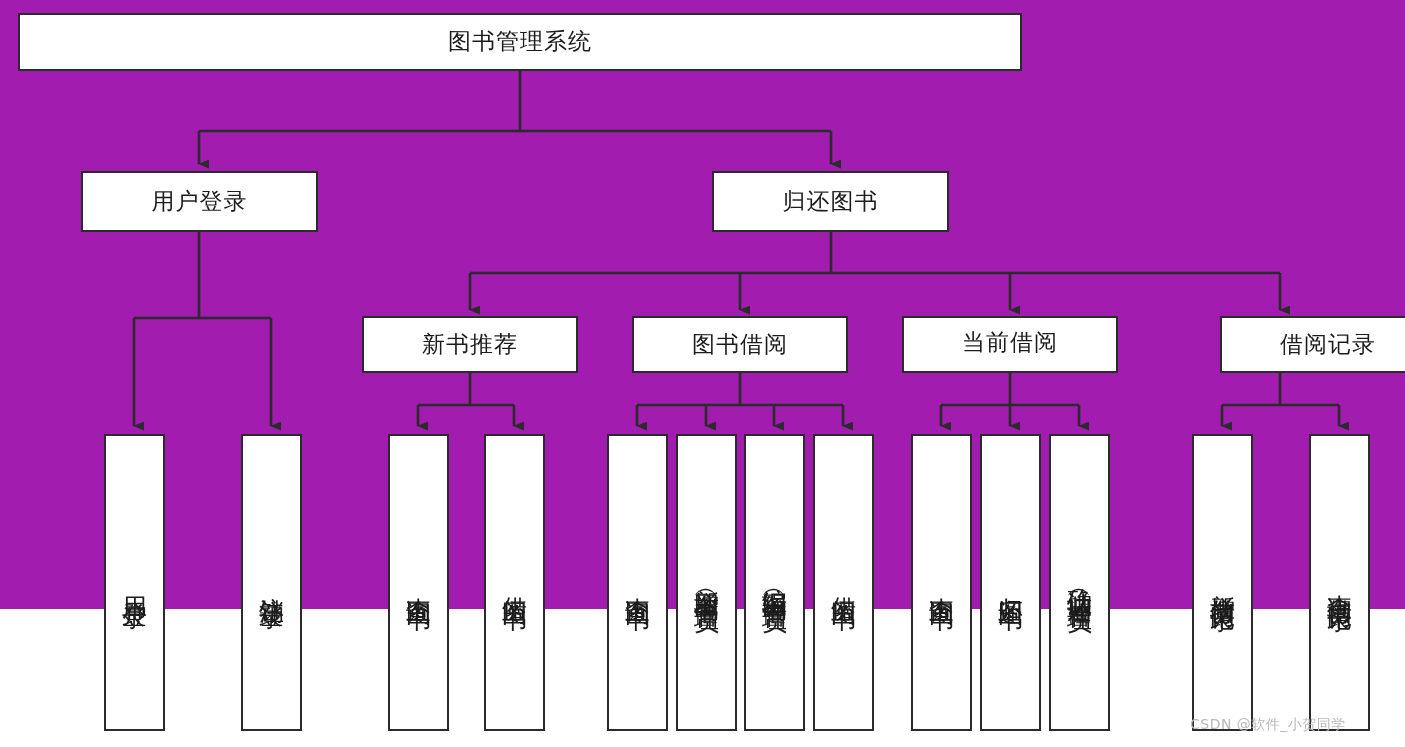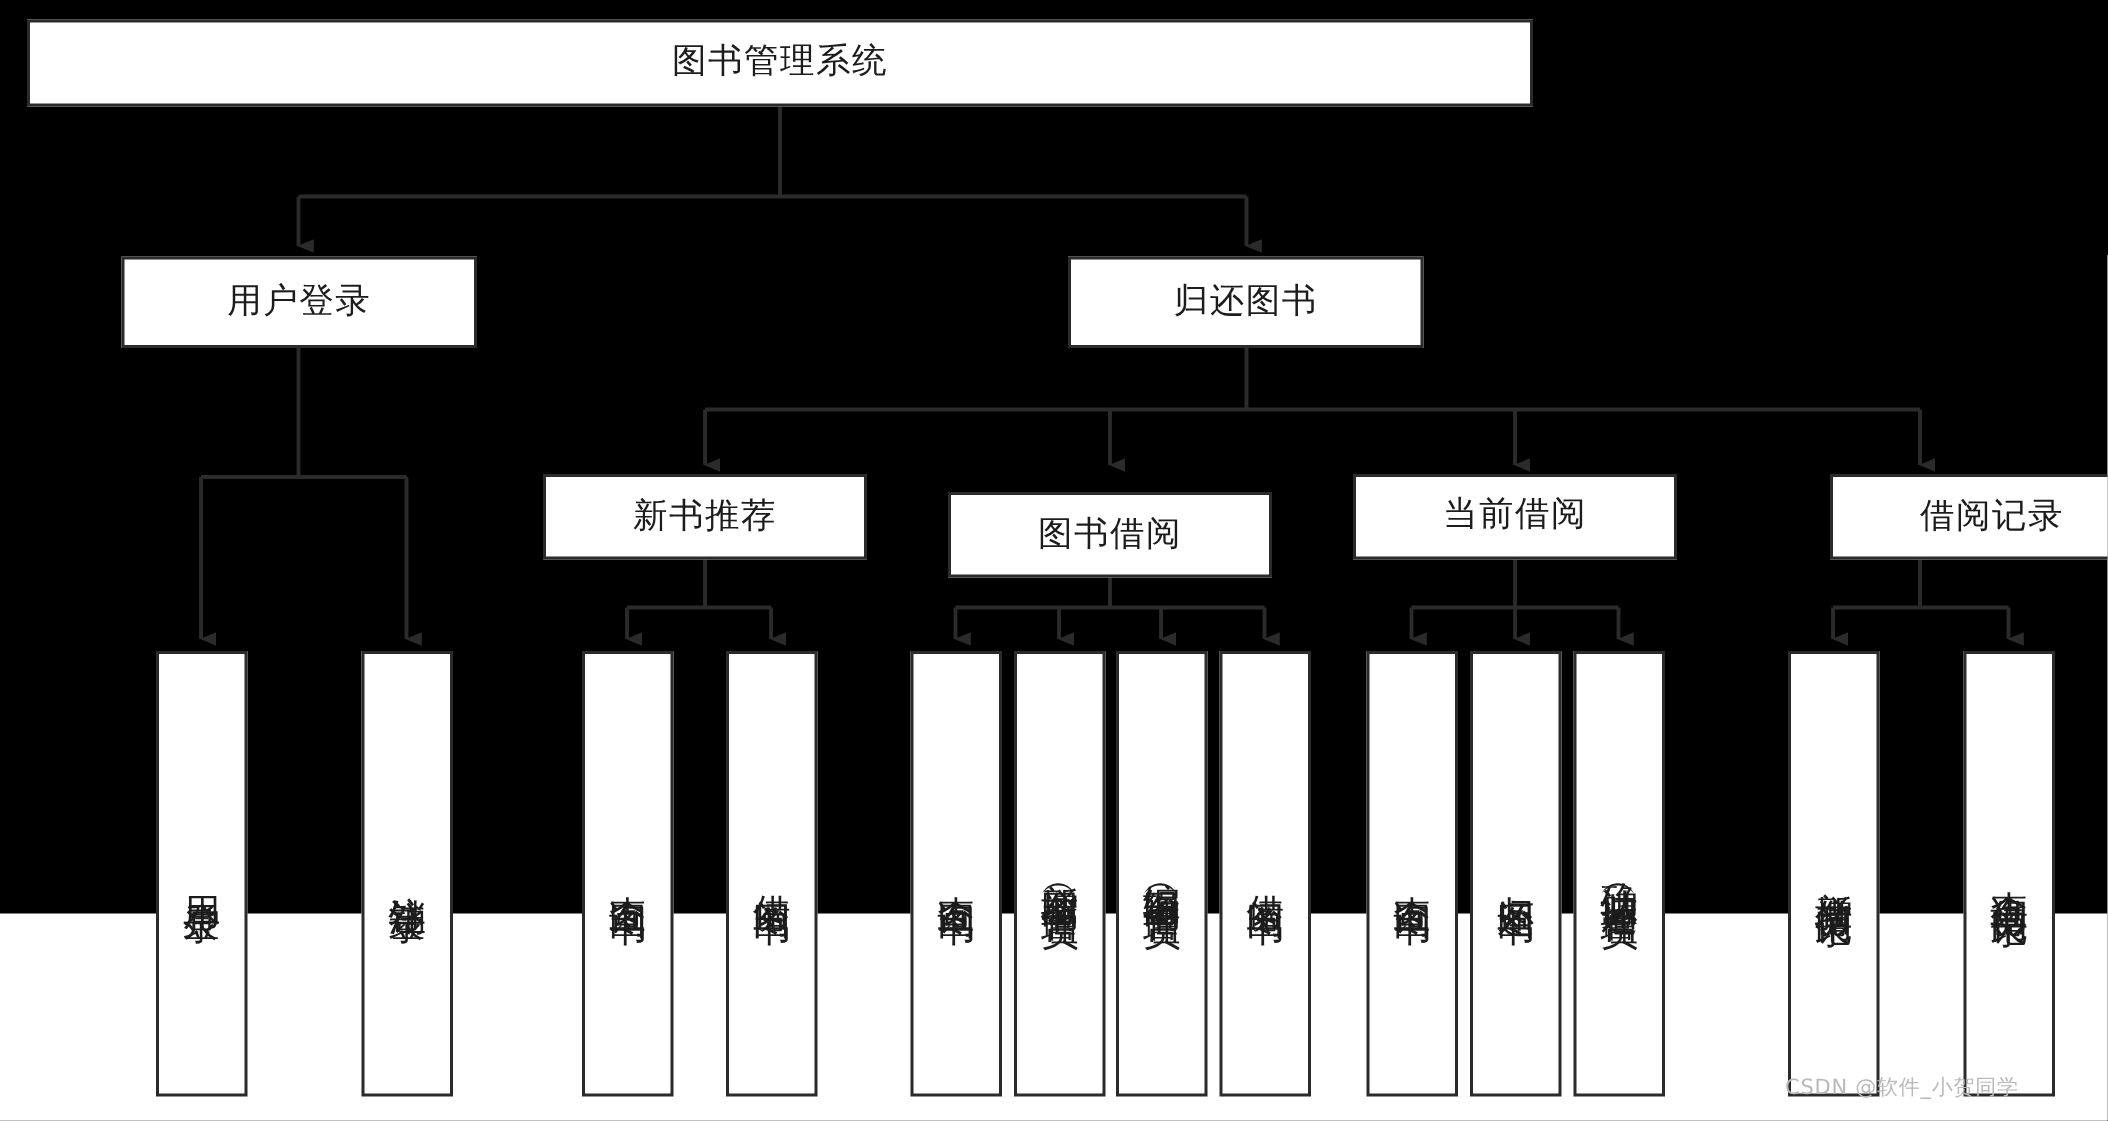--- a/index.html
+++ b/index.html
@@ -11,21 +11,21 @@
   body {
     font-family: "DejaVu Sans", "Liberation Sans", sans-serif;
     width: 1405px;
     height: 747px;
     overflow: hidden;
   }
   #diagram-root {
     position: relative;
     width: 1405px;
     height: 609px;
-    background: #000000;
+    background: #a21caf;
   }
   svg.edges {
     position: absolute;
     left: 0;
     top: 0;
     width: 1405px;
     height: 747px;
   }
   .node {
     position: absolute;
@@ -120,21 +120,21 @@
       <path d="M1339,405 L1339,426" marker-end="url(#arrowhead)"></path>
     </g>
   </svg>
 
   <div class="node node-h" style="left:18px; top:13px; width:1004px; height:58px;">图书管理系统</div>
 
   <div class="node node-h" style="left:81px; top:171px; width:237px; height:61px;">用户登录</div>
   <div class="node node-h" style="left:712px; top:171px; width:237px; height:61px;">归还图书</div>
 
   <div class="node node-h" style="left:362px; top:316px; width:216px; height:57px;">新书推荐</div>
-  <div class="node node-h" style="left:632px; top:316px; width:216px; height:57px;margin-top:12px;">图书借阅</div>
+  <div class="node node-h" style="left:632px; top:316px; width:216px; height:57px;">图书借阅</div>
   <div class="node node-h" style="left:902px; top:316px; width:216px; height:57px;font-family:Liberation Mono, monospace;">当前借阅</div>
   <div class="node node-h" style="left:1220px; top:316px; width:216px; height:57px;">借阅记录</div>
 
   <div class="node node-v" style="left:104px; top:434px; width:61px; height:297px;">用户登录</div>
   <div class="node node-v" style="left:241px; top:434px; width:61px; height:297px;">注销登录</div>
 
   <div class="node node-v" style="left:388px; top:434px; width:61px; height:297px;">查询图书</div>
   <div class="node node-v" style="left:484px; top:434px; width:61px; height:297px;">借阅图书</div>
 
   <div class="node node-v" style="left:607px; top:434px; width:61px; height:297px;">查询图书</div>

